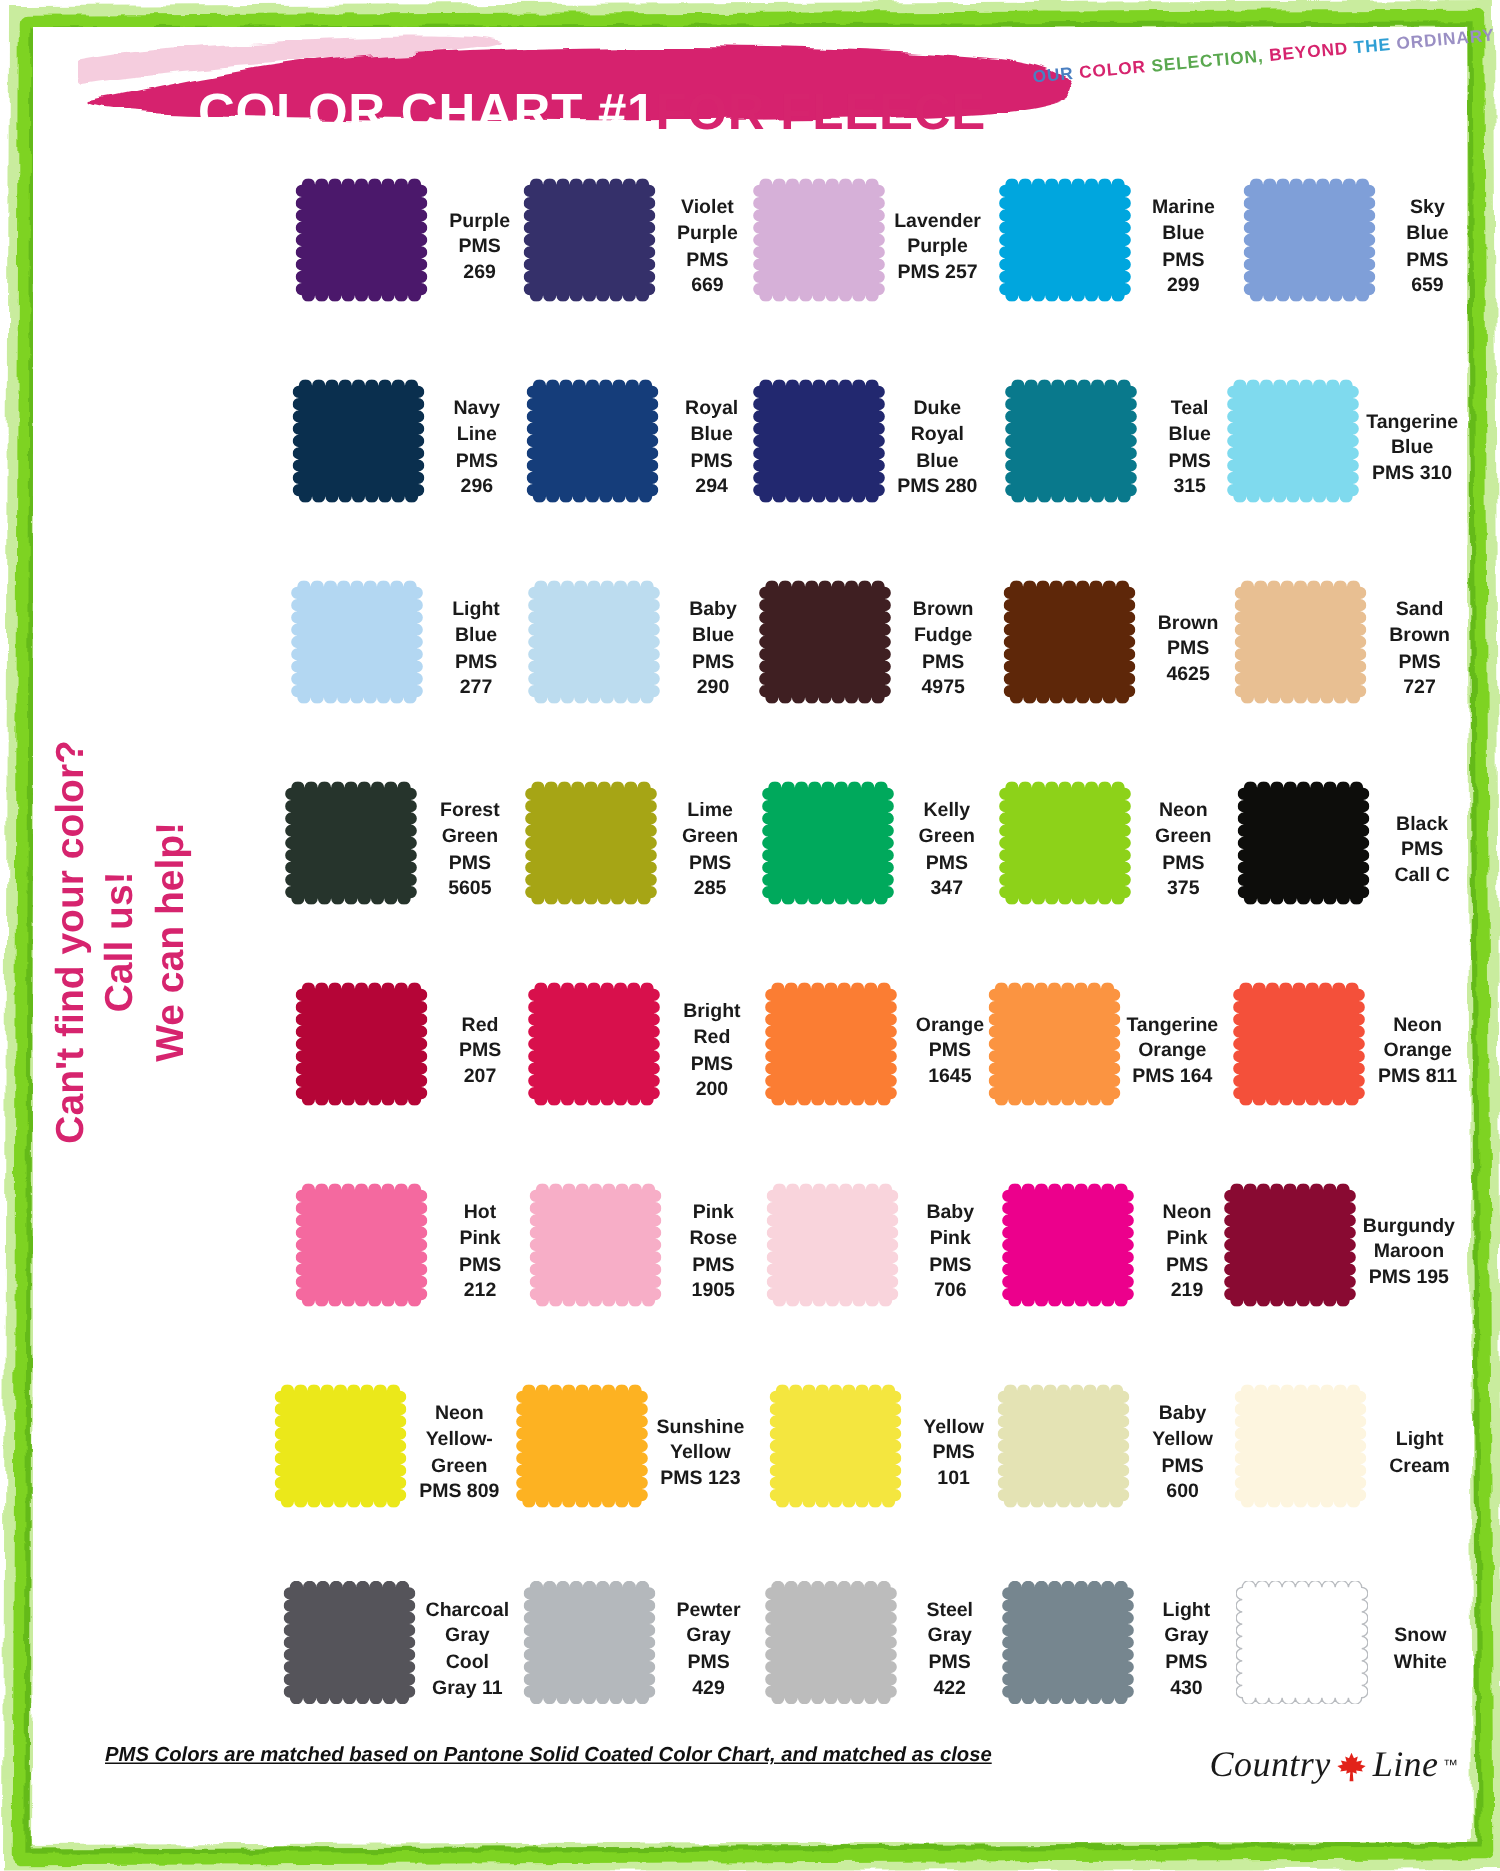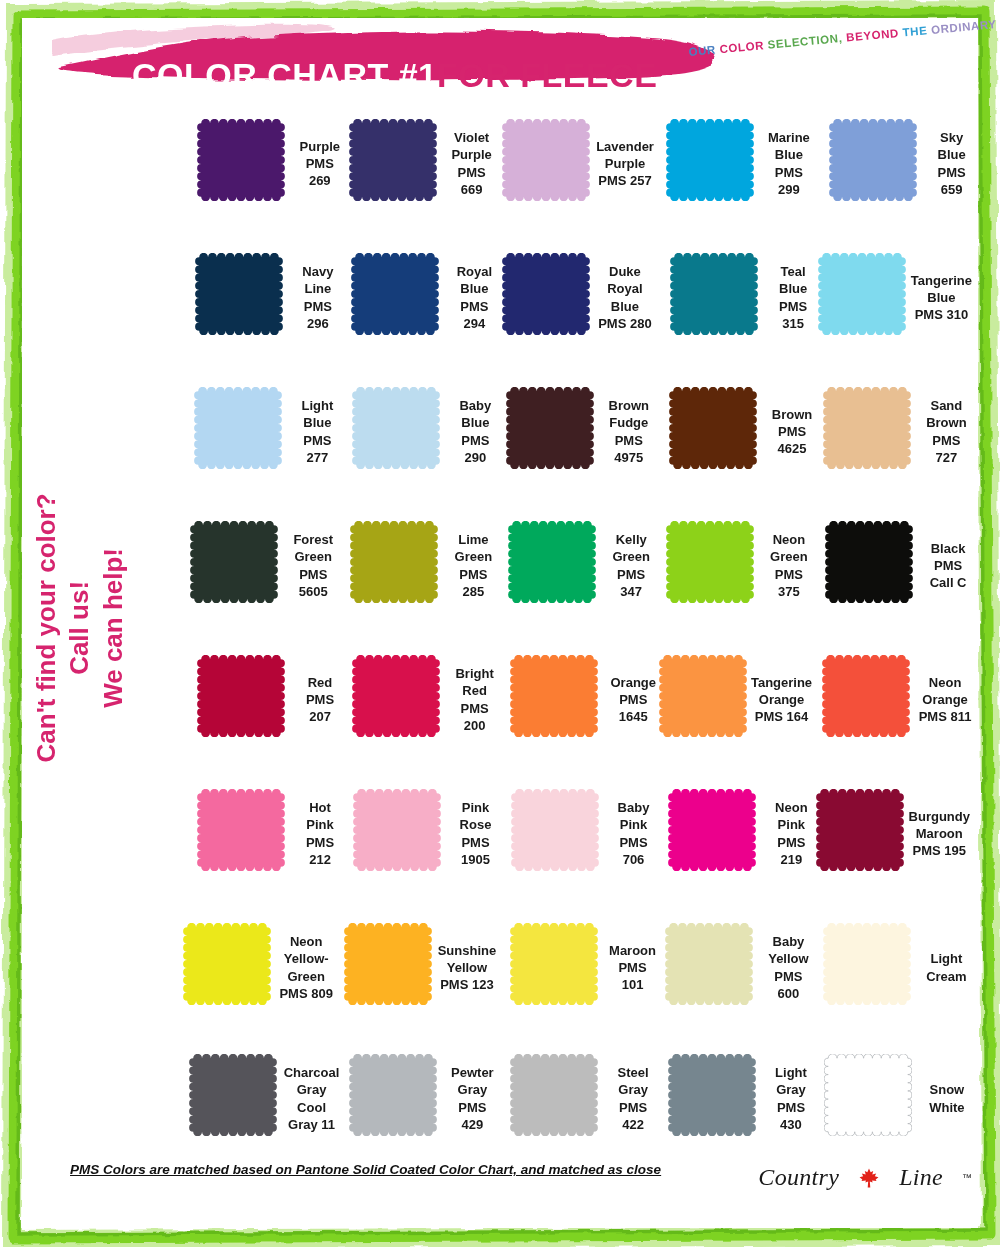--- a/index.html
+++ b/index.html
@@ -124,21 +124,21 @@
     font-weight:bold;
     font-size:13.5px;
     color:#111111;
     white-space:nowrap;
     text-decoration:underline;
   }
   #foot1{top:6px;}
   #foot2{top:34px;}
   #logo{
     position:absolute;right:6px;top:8px;
-    display:flex;align-items:center;gap:19px;
+    display:flex;align-items:center;gap:3px;
   }
   .logo-word{
     font-family:"Liberation Serif", serif;
     font-style:italic;
     font-size:24px;
     color:#1a1a1a;
     letter-spacing:0.3px;
   }
   .logo-tm{
     font-size:10px;color:#1a1a1a;
@@ -564,21 +564,21 @@
             <span class="ccode">PMS 123</span>
           </div>
         </div>
         <div class="cell">
           <div class="swatch-box">
             <svg class="swatch" viewBox="0 0 88 82">
               <path d="M 4.2 4.2 A 4.422222222222222 4.422222222222222 0 0 1 13.044444444444444 4.2 A 4.422222222222222 4.422222222222222 0 0 1 21.888888888888886 4.2 A 4.422222222222222 4.422222222222222 0 0 1 30.733333333333327 4.2 A 4.422222222222222 4.422222222222222 0 0 1 39.57777777777777 4.2 A 4.422222222222222 4.422222222222222 0 0 1 48.42222222222221 4.2 A 4.422222222222222 4.422222222222222 0 0 1 57.26666666666665 4.2 A 4.422222222222222 4.422222222222222 0 0 1 66.1111111111111 4.2 A 4.422222222222222 4.422222222222222 0 0 1 74.95555555555555 4.2 A 4.422222222222222 4.422222222222222 0 0 1 83.8 4.2 A 4.088888888888889 4.088888888888889 0 0 1 83.8 12.377777777777776 A 4.088888888888889 4.088888888888889 0 0 1 83.8 20.555555555555554 A 4.088888888888889 4.088888888888889 0 0 1 83.8 28.73333333333333 A 4.088888888888889 4.088888888888889 0 0 1 83.8 36.91111111111111 A 4.088888888888889 4.088888888888889 0 0 1 83.8 45.08888888888889 A 4.088888888888889 4.088888888888889 0 0 1 83.8 53.266666666666666 A 4.088888888888889 4.088888888888889 0 0 1 83.8 61.44444444444444 A 4.088888888888889 4.088888888888889 0 0 1 83.8 69.62222222222222 A 4.088888888888889 4.088888888888889 0 0 1 83.8 77.8 A 4.422222222222222 4.422222222222222 0 0 1 74.95555555555555 77.8 A 4.422222222222222 4.422222222222222 0 0 1 66.1111111111111 77.8 A 4.422222222222222 4.422222222222222 0 0 1 57.26666666666666 77.8 A 4.422222222222222 4.422222222222222 0 0 1 48.42222222222222 77.8 A 4.422222222222222 4.422222222222222 0 0 1 39.577777777777776 77.8 A 4.422222222222222 4.422222222222222 0 0 1 30.733333333333334 77.8 A 4.422222222222222 4.422222222222222 0 0 1 21.888888888888893 77.8 A 4.422222222222222 4.422222222222222 0 0 1 13.04444444444445 77.8 A 4.422222222222222 4.422222222222222 0 0 1 4.200000000000006 77.8 A 4.088888888888889 4.088888888888889 0 0 1 4.200000000000006 69.62222222222222 A 4.088888888888889 4.088888888888889 0 0 1 4.200000000000006 61.44444444444444 A 4.088888888888889 4.088888888888889 0 0 1 4.200000000000006 53.266666666666666 A 4.088888888888889 4.088888888888889 0 0 1 4.200000000000006 45.08888888888889 A 4.088888888888889 4.088888888888889 0 0 1 4.200000000000006 36.91111111111111 A 4.088888888888889 4.088888888888889 0 0 1 4.200000000000006 28.733333333333334 A 4.088888888888889 4.088888888888889 0 0 1 4.200000000000006 20.555555555555557 A 4.088888888888889 4.088888888888889 0 0 1 4.200000000000006 12.37777777777778 A 4.088888888888889 4.088888888888889 0 0 1 4.200000000000006 4.200000000000003 Z" fill="#f4e63f"></path>
             </svg>
           </div>
           <div class="labels">
-            <span class="cname">Maroon</span>
+            <span class="cname">Yellow</span>
             <span class="ccode">PMS 101</span>
           </div>
         </div>
         <div class="cell">
           <div class="swatch-box">
             <svg class="swatch" viewBox="0 0 88 82">
               <path d="M 4.2 4.2 A 4.422222222222222 4.422222222222222 0 0 1 13.044444444444444 4.2 A 4.422222222222222 4.422222222222222 0 0 1 21.888888888888886 4.2 A 4.422222222222222 4.422222222222222 0 0 1 30.733333333333327 4.2 A 4.422222222222222 4.422222222222222 0 0 1 39.57777777777777 4.2 A 4.422222222222222 4.422222222222222 0 0 1 48.42222222222221 4.2 A 4.422222222222222 4.422222222222222 0 0 1 57.26666666666665 4.2 A 4.422222222222222 4.422222222222222 0 0 1 66.1111111111111 4.2 A 4.422222222222222 4.422222222222222 0 0 1 74.95555555555555 4.2 A 4.422222222222222 4.422222222222222 0 0 1 83.8 4.2 A 4.088888888888889 4.088888888888889 0 0 1 83.8 12.377777777777776 A 4.088888888888889 4.088888888888889 0 0 1 83.8 20.555555555555554 A 4.088888888888889 4.088888888888889 0 0 1 83.8 28.73333333333333 A 4.088888888888889 4.088888888888889 0 0 1 83.8 36.91111111111111 A 4.088888888888889 4.088888888888889 0 0 1 83.8 45.08888888888889 A 4.088888888888889 4.088888888888889 0 0 1 83.8 53.266666666666666 A 4.088888888888889 4.088888888888889 0 0 1 83.8 61.44444444444444 A 4.088888888888889 4.088888888888889 0 0 1 83.8 69.62222222222222 A 4.088888888888889 4.088888888888889 0 0 1 83.8 77.8 A 4.422222222222222 4.422222222222222 0 0 1 74.95555555555555 77.8 A 4.422222222222222 4.422222222222222 0 0 1 66.1111111111111 77.8 A 4.422222222222222 4.422222222222222 0 0 1 57.26666666666666 77.8 A 4.422222222222222 4.422222222222222 0 0 1 48.42222222222222 77.8 A 4.422222222222222 4.422222222222222 0 0 1 39.577777777777776 77.8 A 4.422222222222222 4.422222222222222 0 0 1 30.733333333333334 77.8 A 4.422222222222222 4.422222222222222 0 0 1 21.888888888888893 77.8 A 4.422222222222222 4.422222222222222 0 0 1 13.04444444444445 77.8 A 4.422222222222222 4.422222222222222 0 0 1 4.200000000000006 77.8 A 4.088888888888889 4.088888888888889 0 0 1 4.200000000000006 69.62222222222222 A 4.088888888888889 4.088888888888889 0 0 1 4.200000000000006 61.44444444444444 A 4.088888888888889 4.088888888888889 0 0 1 4.200000000000006 53.266666666666666 A 4.088888888888889 4.088888888888889 0 0 1 4.200000000000006 45.08888888888889 A 4.088888888888889 4.088888888888889 0 0 1 4.200000000000006 36.91111111111111 A 4.088888888888889 4.088888888888889 0 0 1 4.200000000000006 28.733333333333334 A 4.088888888888889 4.088888888888889 0 0 1 4.200000000000006 20.555555555555557 A 4.088888888888889 4.088888888888889 0 0 1 4.200000000000006 12.37777777777778 A 4.088888888888889 4.088888888888889 0 0 1 4.200000000000006 4.200000000000003 Z" fill="#e4e3b4"></path>
             </svg>
           </div>
           <div class="labels">

